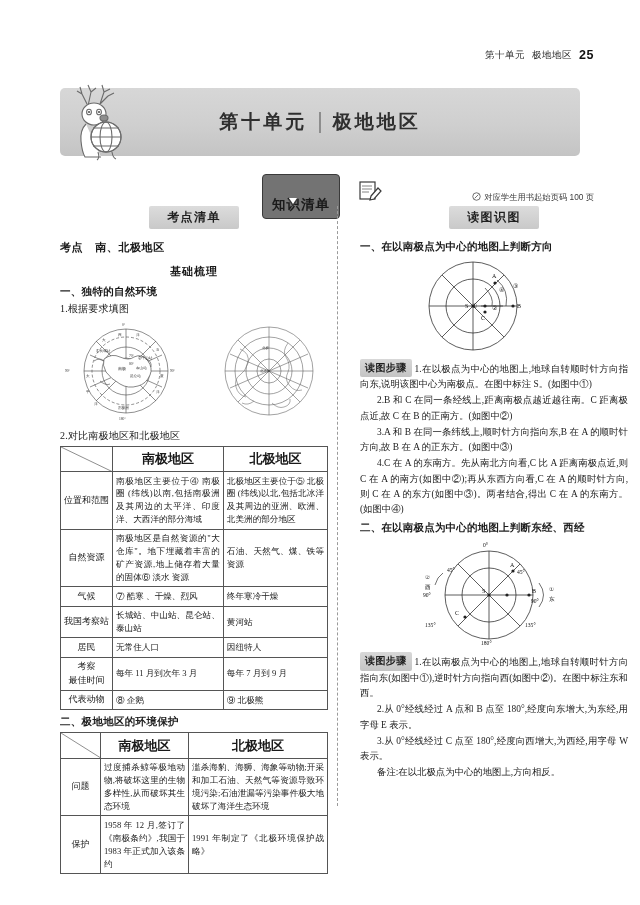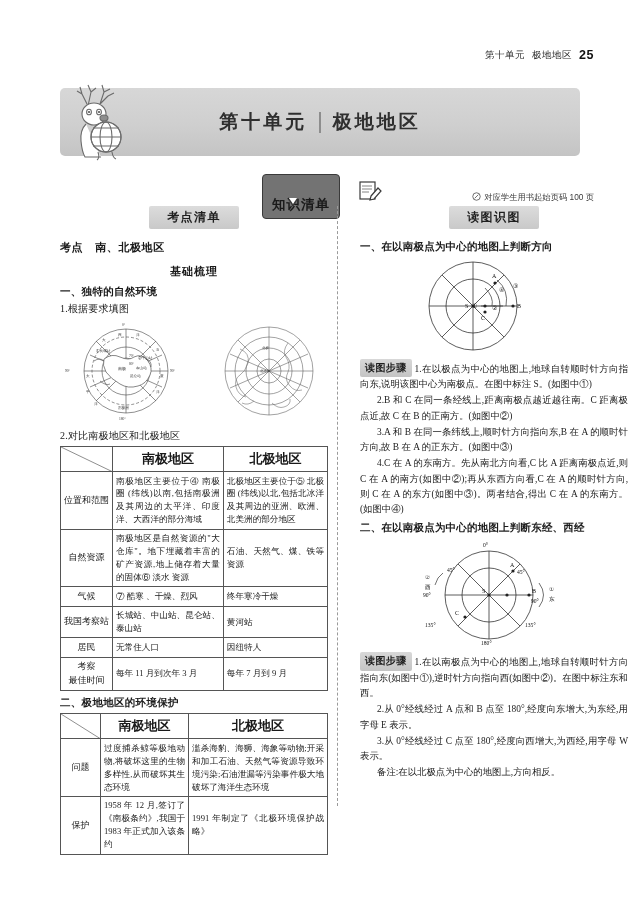--- a/index.html
+++ b/index.html
@@ -331,20 +331,25 @@
         <td class="rowhdr">居民</td>
         <td class="body">无常住人口</td>
         <td class="body">因纽特人</td>
       </tr>
       <tr>
         <td class="rowhdr" style="white-space:pre-line">考察
 最佳时间</td>
         <td class="body">每年 11 月到次年 3 月</td>
         <td class="body">每年 7 月到 9 月</td>
       </tr>
+      <tr>
+        <td class="rowhdr">代表动物</td>
+        <td class="body">⑧ 企鹅</td>
+        <td class="body">⑨ 北极熊</td>
+      </tr>
     </tbody>
       </table>
 
     <div class="h-sub">二、极地地区的环境保护</div>
 
     <table class="t">
       <tbody>
           <tr>
         <th class="diag-cell" style="width:40px">
           <svg viewBox="0 0 40 20" preserveAspectRatio="none">

